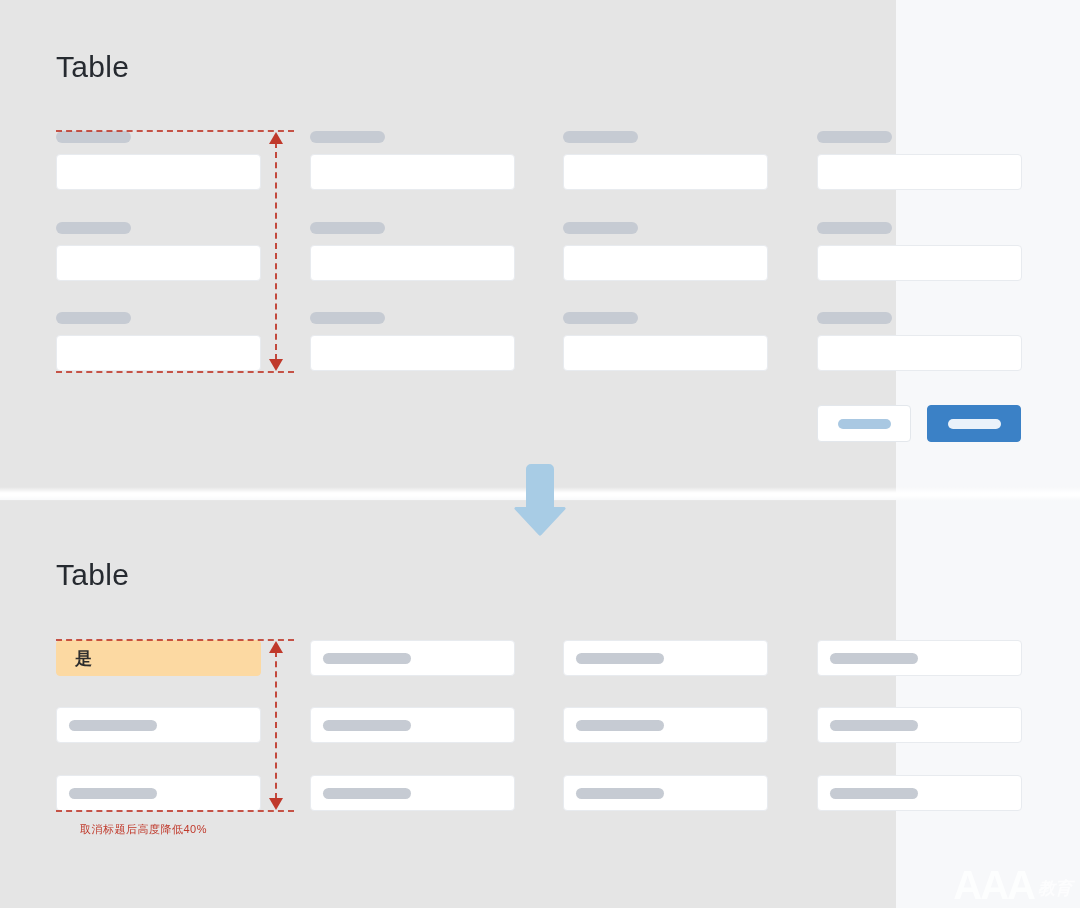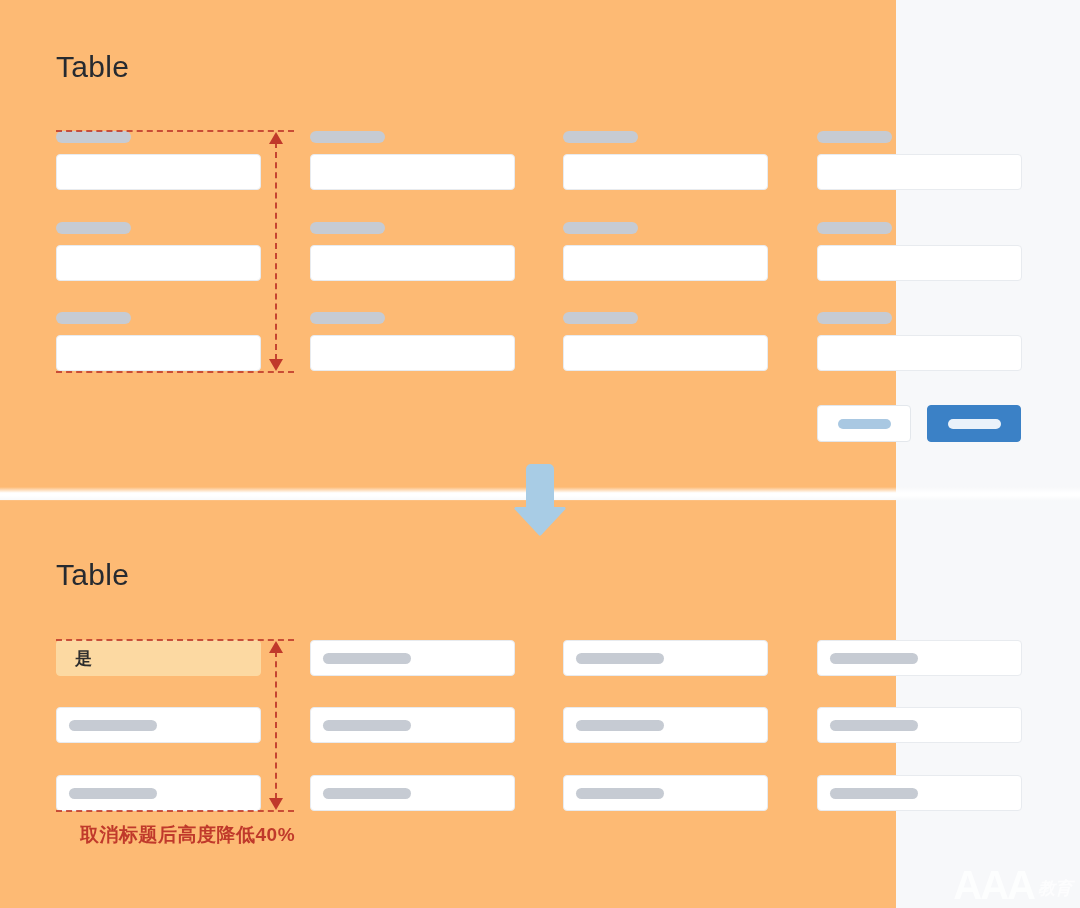--- a/index.html
+++ b/index.html
@@ -12,21 +12,21 @@
     background: #f7f8fa;
     font-family: "Liberation Sans", "DejaVu Sans", sans-serif;
     position: relative;
     overflow: hidden;
     -webkit-font-smoothing: antialiased;
   }
   .panel {
     position: absolute;
     left: 0;
     width: 896px;
-    background: #fdba74;
+    background: #e5e5e5;
   }
   #panel-top    { top: 0;   height: 496px; }
   #panel-bottom { top: 500px; height: 408px; }
 
   .divider-band {
     position: absolute;
     left: 0;
     top: 487px;
     width: 1080px;
     height: 14px;
@@ -161,22 +161,22 @@
     width: 0;
     height: 0;
     border-left: 7px solid transparent;
     border-right: 7px solid transparent;
   }
   .arrow-up   { border-bottom: 12px solid #c0392b; }
   .arrow-down { border-top: 12px solid #c0392b; }
 
   .measure-caption {
     position: absolute;
-    font-size: 19px;
-    font-weight: 700;
+    font-size: 11px;
+    font-weight: 400;
     color: #c0392b;
     white-space: nowrap;
     letter-spacing: 0.5px;
   }
 
   
   #transition-arrow {
     position: absolute;
     left: 512px;
     top: 462px;

